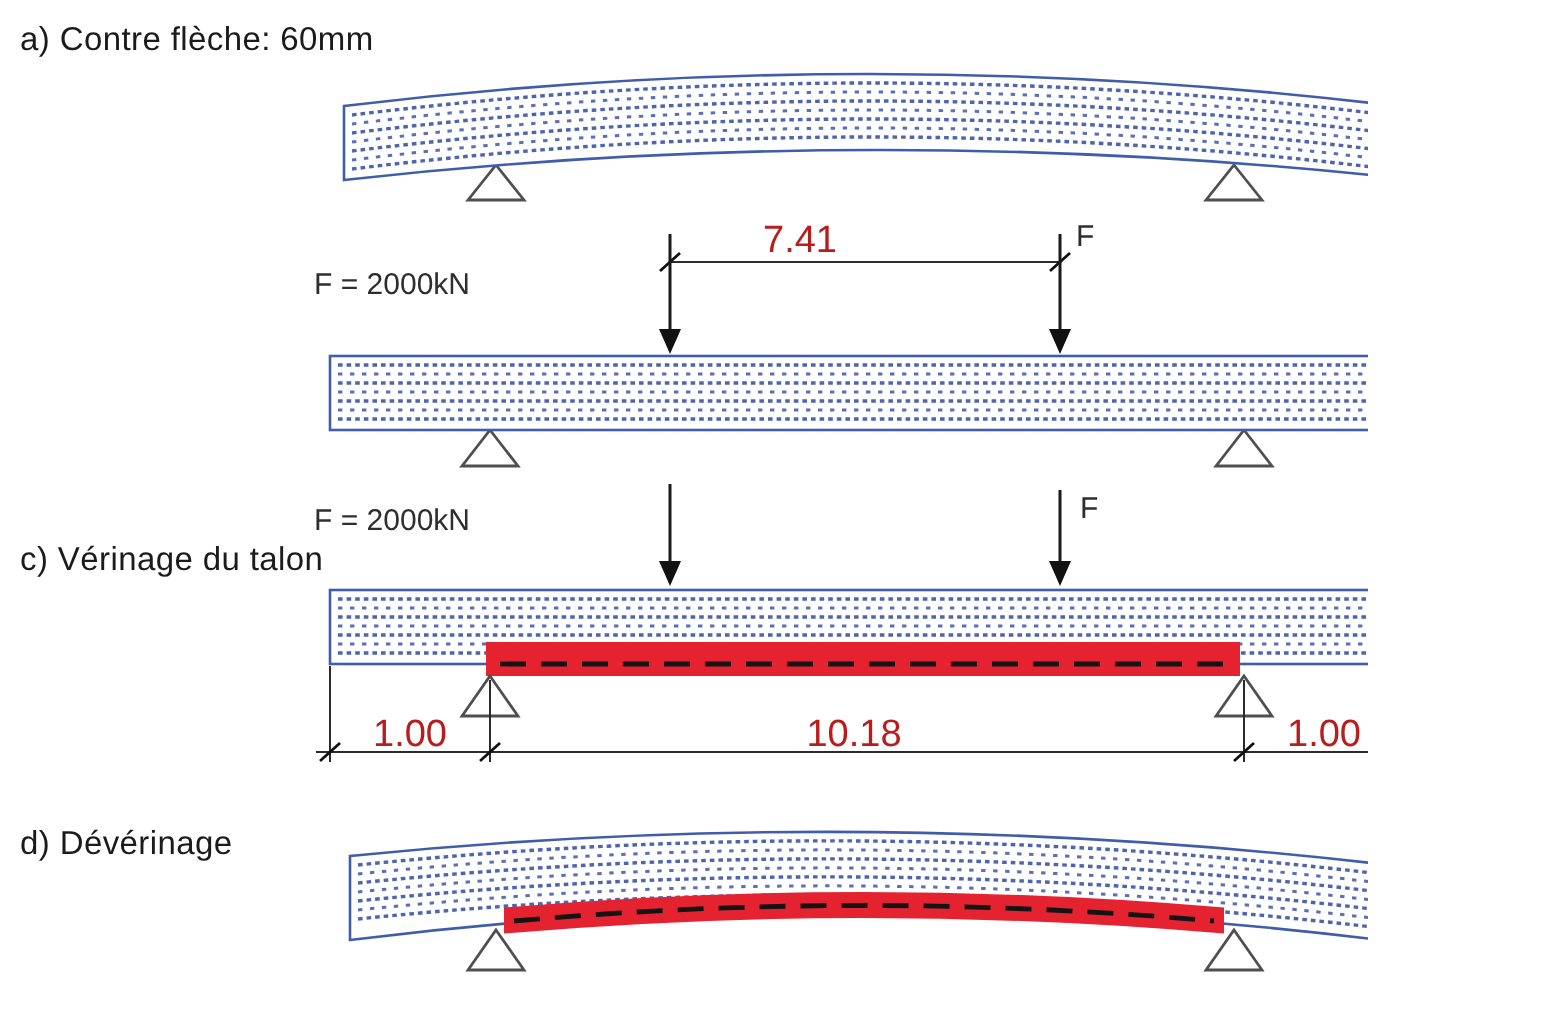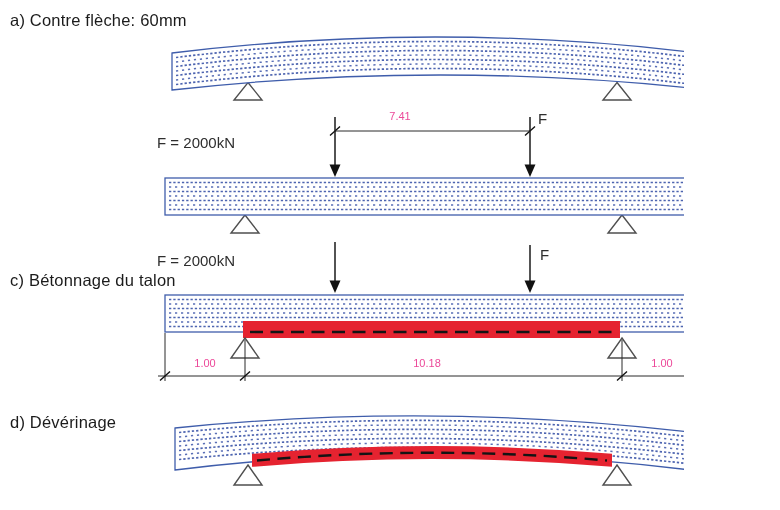--- a/index.html
+++ b/index.html
@@ -2,21 +2,21 @@
 <html><head>
 <meta charset="utf-8">
 <style>
   html,body{margin:0;padding:0;background:#ffffff;}
   #canvas{position:relative;width:684px;height:510px;background:#fff;overflow:hidden;
           font-family:"Liberation Sans", sans-serif;}
   #diagram{position:absolute;left:0;top:0;}
   .txt{position:absolute;color:#1e1e1e;white-space:nowrap;}
   .stage-label{font-size:16.5px;letter-spacing:0.2px;color:#1b1b1b;}
   .anno{font-size:15px;color:#2e2e2e;}
-  .dim-label{font-size:11px;color:#ec4899;}
+  .dim-label{font-size:19px;color:#b91c1c;}
   .center{transform:translateX(-50%);}
   
   .beam{fill:#ffffff;stroke:#3f5dab;stroke-width:1.3;}
   .dotsA{fill:none;stroke:#4d64b0;stroke-width:1.7;stroke-dasharray:2.3 2;}
   .dotsB{fill:none;stroke:#5a6fb6;stroke-width:1.5;stroke-dasharray:2.2 3.8;}
   .tri{fill:#ffffff;stroke:#4f4f4f;stroke-width:1.4;stroke-linejoin:miter;}
   .thin{stroke:#2b2b2b;stroke-width:1;fill:none;}
   .slash{stroke:#111111;stroke-width:1.4;fill:none;}
   .farrow{stroke:#1a1a1a;stroke-width:1.5;fill:none;}
   .fhead{fill:#111111;stroke:none;}
@@ -148,21 +148,21 @@
       <g>
         <rect class="red" x="722" y="452" width="42" height="20"></rect>
         <rect class="steel" x="728" y="433" width="30" height="6.5"></rect>
         <rect class="steel" x="728" y="462.5" width="30" height="6.5"></rect>
         <rect class="steel" x="740.5" y="438" width="5" height="26"></rect>
       </g>
     </g>
   </svg>
 
   <div class="txt stage-label" style="left:10px;top:11px;">a) Contre flèche: 60mm</div>
-  <div class="txt stage-label" style="left:10px;top:271px;">c) Bétonnage du talon</div>
+  <div class="txt stage-label" style="left:10px;top:271px;">c) Vérinage du talon</div>
   <div class="txt stage-label" style="left:10px;top:413px;text-align:right;">d) Dévérinage</div>
 
   <div class="txt dim-label center" style="left:400px;top:110px;">7.41</div>
 
   <div class="txt anno" style="right:449px;top:134px;">F = 2000kN</div>
   <div class="txt anno" style="left:538px;top:110px;">F</div>
 
   <div class="txt anno" style="right:449px;top:252px;">F = 2000kN</div>
   <div class="txt anno" style="left:540px;top:246px;">F</div>
 

